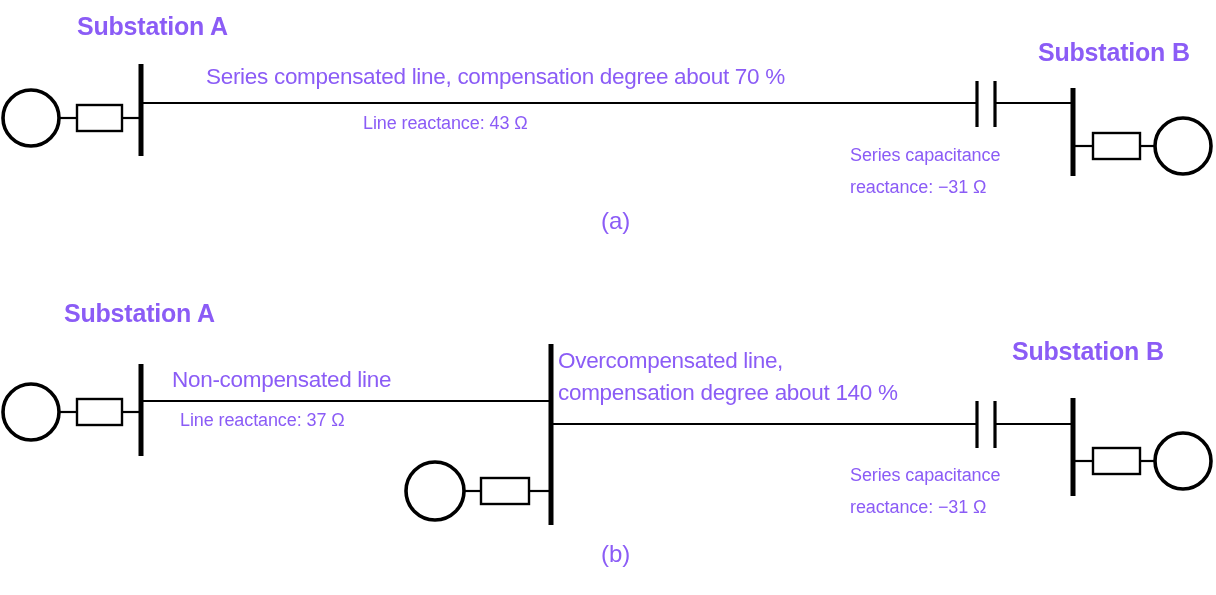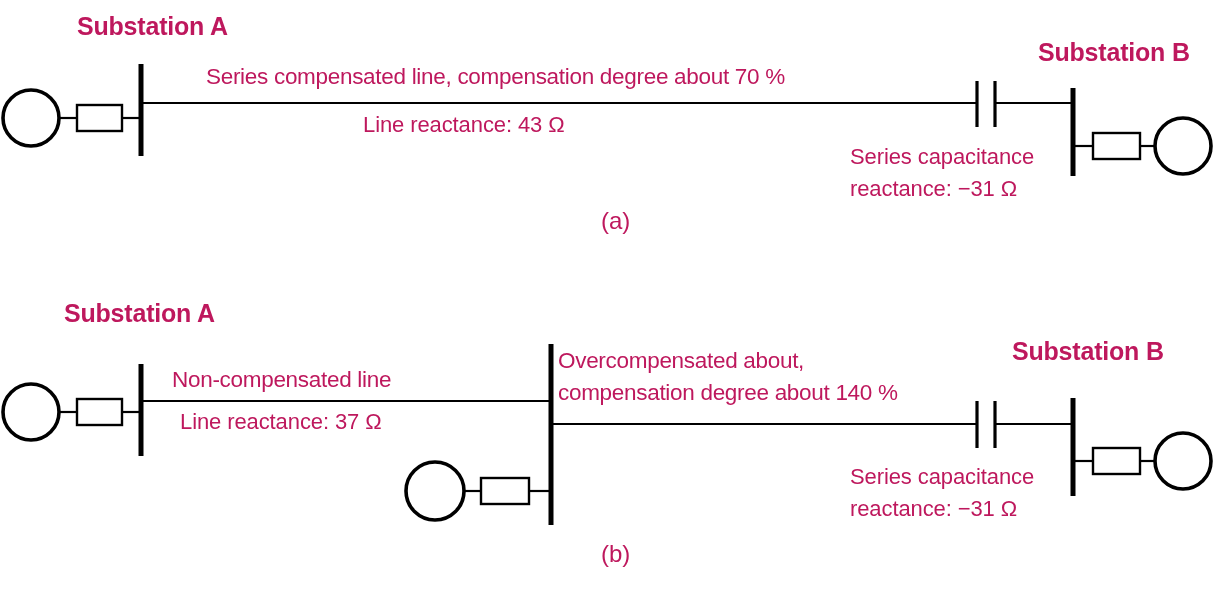--- a/index.html
+++ b/index.html
@@ -48,34 +48,34 @@
   }
   .cap-plate {
     stroke: #000000;
     stroke-width: 3.2;
     fill: none;
   }
   .lbl {
     position: absolute;
     white-space: pre;
     line-height: 1.12;
-    color: #be185d;
+    color: #8b5cf6;
   }
   .station-title {
     font-size: 25px;
     font-weight: bold;
     letter-spacing: -0.2px;
   }
   .line-title {
     font-size: 22.5px;
     font-weight: normal;
     letter-spacing: -0.3px;
   }
   .line-note {
-    font-size: 22px;
+    font-size: 18px;
     font-weight: normal;
     letter-spacing: -0.1px;
   }
   .panel-caption {
     font-size: 24px;
     font-weight: normal;
   }
 </style>
 </head>
 <body>
@@ -152,21 +152,21 @@
 
   <div class="lbl station-title" style="left:64px; top:299px;">Substation A</div>
 
 
   <div class="lbl station-title" style="left:1012px; top:337px;">Substation B</div>
 
   <div class="lbl line-title" style="left:172px; top:367px;">Non-compensated line</div>
 
   <div class="lbl line-note" style="left:180px; top:410px;">Line reactance: 37 Ω</div>
 
-  <div class="lbl line-title" style="left:558px; top:348px;">Overcompensated about,</div>
+  <div class="lbl line-title" style="left:558px; top:348px;">Overcompensated line,</div>
 
   <div class="lbl line-title" style="left:558px; top:380px;">compensation degree about 140 %</div>
 
 
   <div class="lbl line-note" style="left:850px; top:465px;">Series capacitance</div>
 
   <div class="lbl line-note" style="left:850px; top:497px;">reactance: −31 Ω</div>
 
   <div class="lbl panel-caption" style="left:601px; top:541px;">(b)</div>
 

